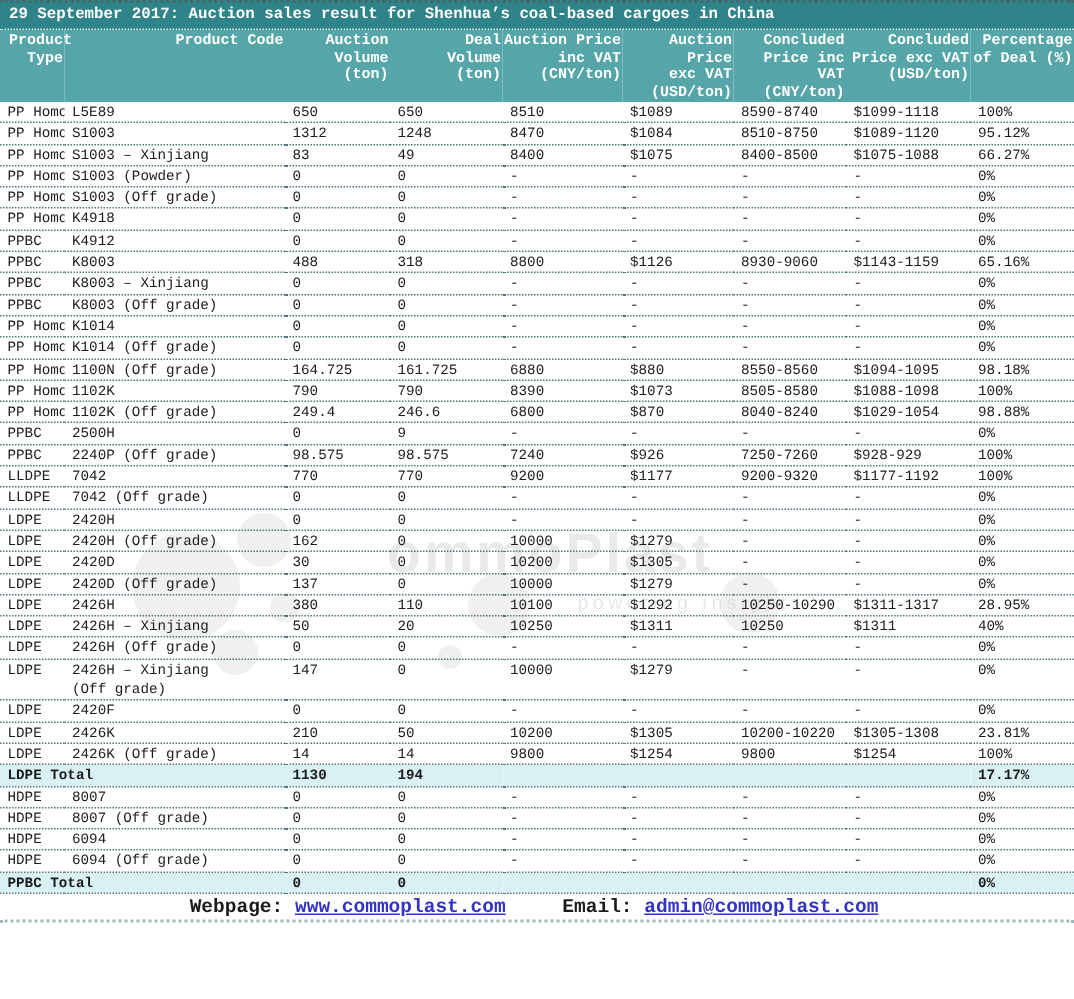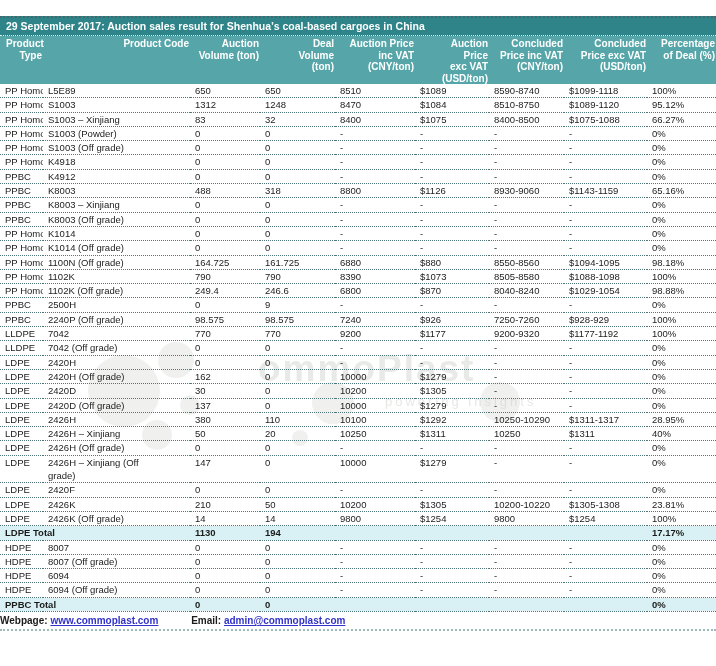--- a/index.html
+++ b/index.html
@@ -10,21 +10,21 @@
     --border-dot:#4F777A;
     --text:#1b1b1b;
   }
   *{box-sizing:border-box;}
   html,body{margin:0;padding:0;}
   body{
     width:716px;height:666px;background:#ffffff;overflow:hidden;
     font-family:"Liberation Sans",sans-serif;color:var(--text);
     position:relative;
   }
-  .sheet{position:relative;z-index:1;padding-top:16px;}
+  .sheet{position:relative;z-index:1;padding-top:0;font-family:Liberation Mono, monospace;}
   .title-bar{
     border-top:2px dotted #44696d;
     background:var(--title-bg);
     color:#fff;font-weight:bold;font-size:10.5px;line-height:13px;
     padding:2px 4px 2px 6px;
     border-bottom:1px dotted #dff0f0;
     white-space:nowrap;
   }
   table{
     width:716px;border-collapse:collapse;table-layout:fixed;
@@ -38,22 +38,22 @@
   thead th.left{text-align:right;padding-left:6px;}
   tbody td{
     font-size:9.5px;line-height:13.3px;
     padding:0 0 0 5px;vertical-align:top;
     border-bottom:1px dotted var(--border-dot);
     white-space:nowrap;overflow:hidden;
   }
   tbody td.code-cell{white-space:normal;padding-right:24px;}
   tr.total-row td{background:var(--total-row-bg);font-weight:bold;}
   .footer-row{
-    font-size:10px;font-weight:bold;line-height:15px;
-    text-align:left;padding:1px 4px 1px 0;
+    font-size:13px;font-weight:bold;line-height:15px;
+    text-align:center;padding:1px 4px 1px 0;
     border-bottom:2px dotted #9fb9ba;
     white-space:nowrap;
   }
   .footer-row a{
     color:var(--link);text-decoration:underline;cursor:pointer;
   }
   .email-part{margin-left:30px;}
   
   .watermark{
     position:absolute;z-index:0;left:0;top:0;width:716px;height:494px;
@@ -155,21 +155,21 @@
           <td>8470</td>
           <td>$1084</td>
           <td>8510-8750</td>
           <td>$1089-1120</td>
           <td>95.12%</td>
         </tr>
         <tr>
           <td>PP Homo</td>
           <td class="code-cell">S1003 – Xinjiang</td>
           <td>83</td>
-          <td>32</td>
+          <td>49</td>
           <td>8400</td>
           <td>$1075</td>
           <td>8400-8500</td>
           <td>$1075-1088</td>
           <td>66.27%</td>
         </tr>
         <tr>
           <td>PP Homo</td>
           <td class="code-cell">S1003 (Powder)</td>
           <td>0</td>

